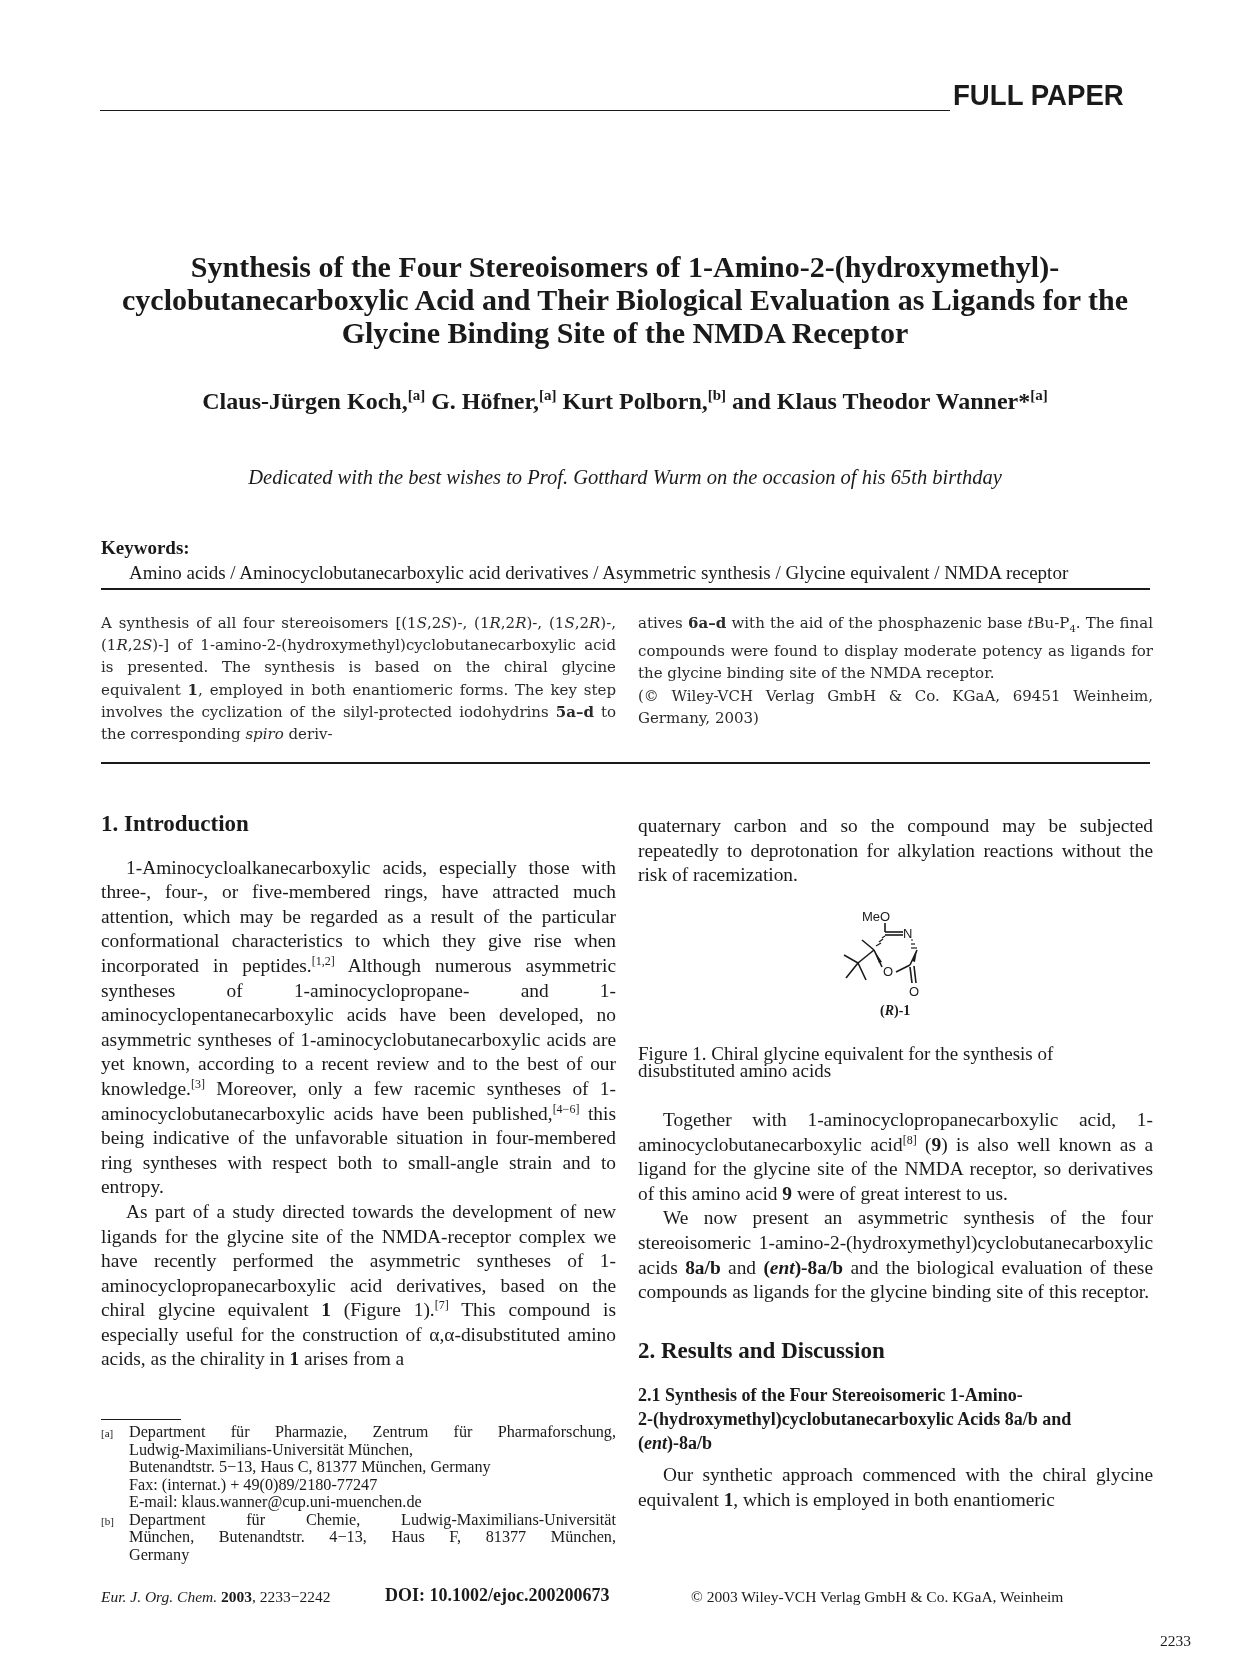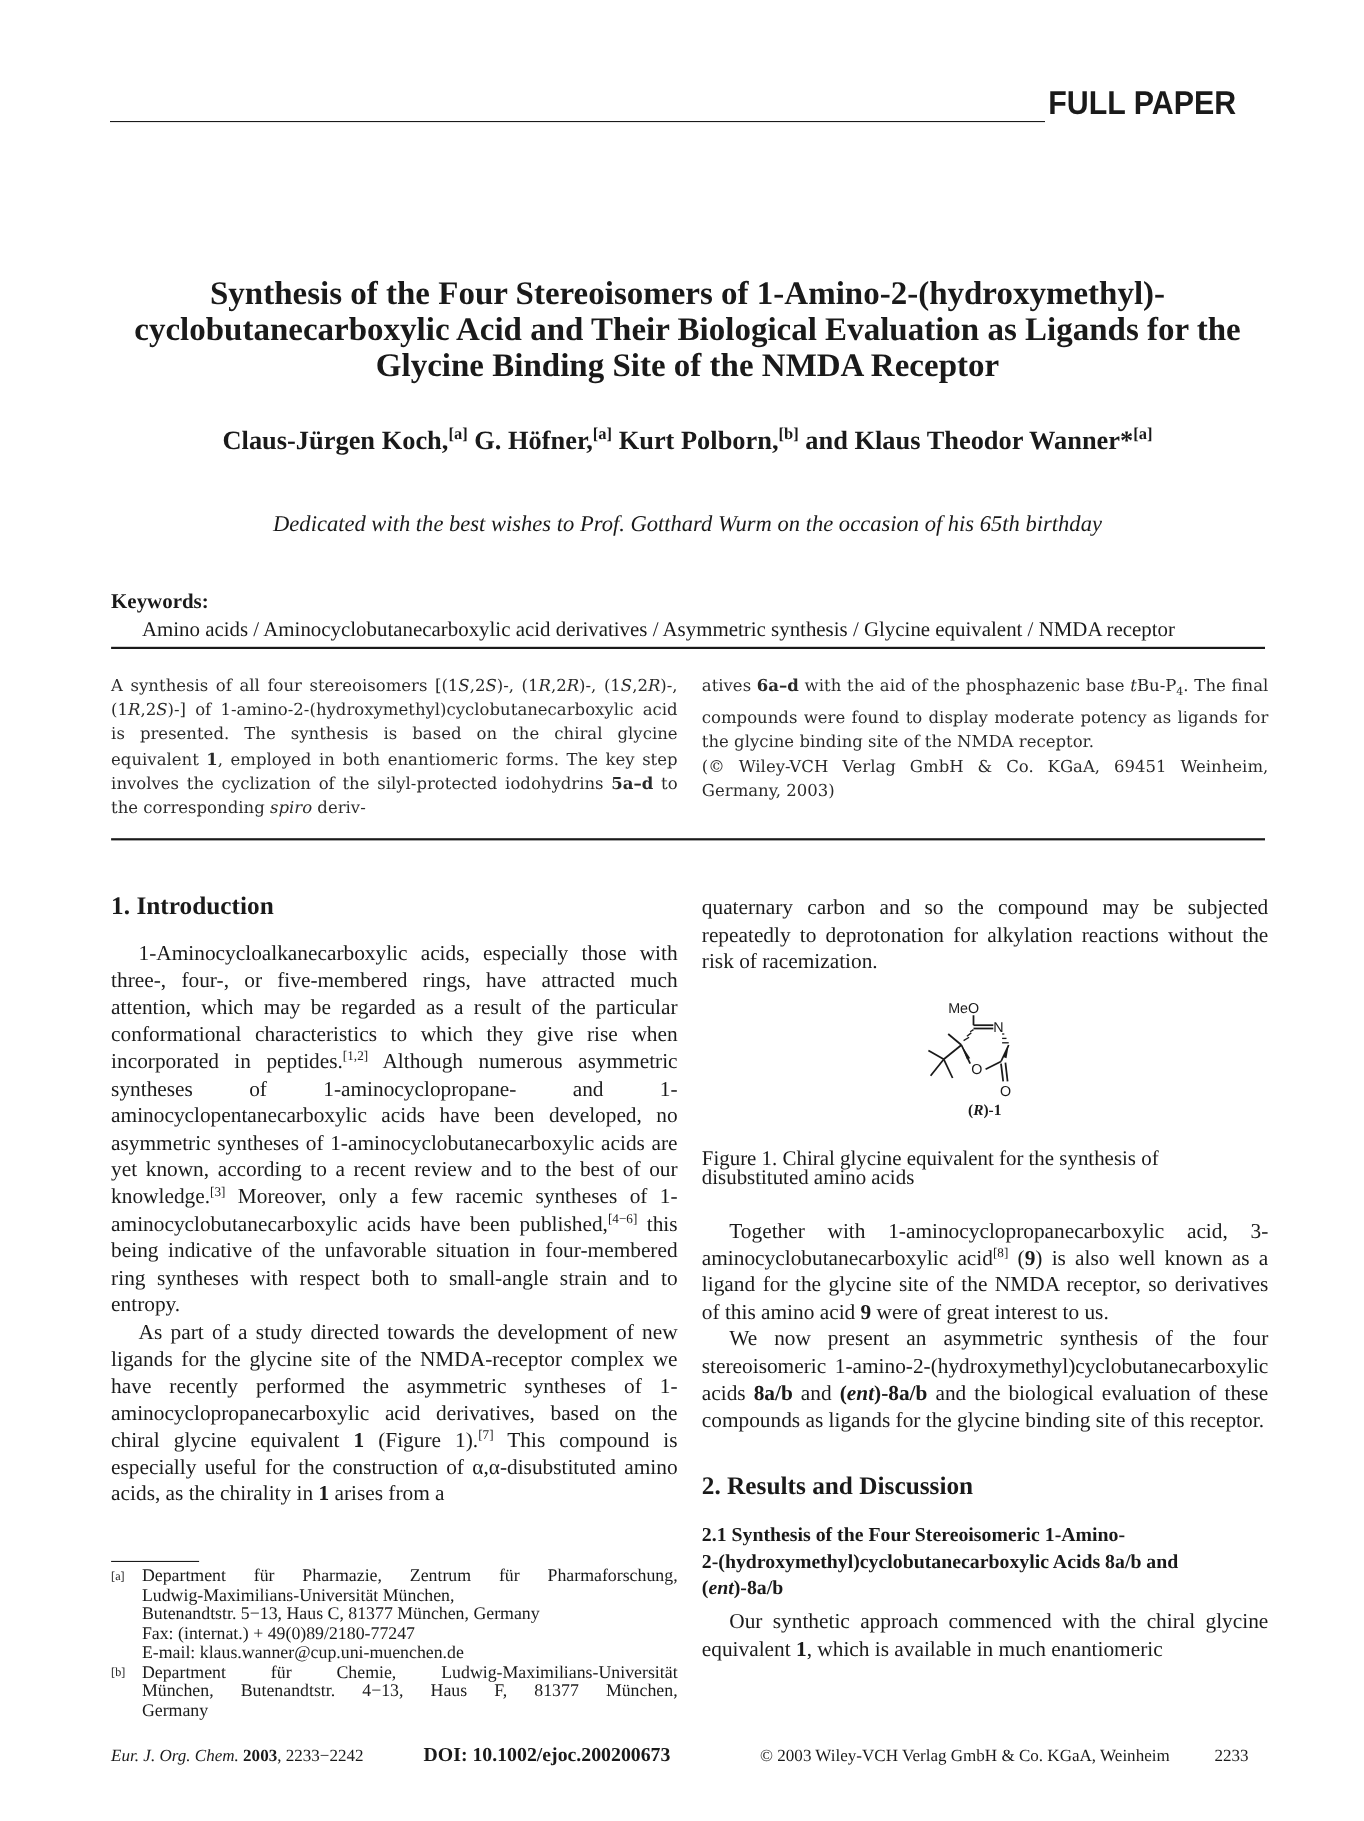--- a/index.html
+++ b/index.html
@@ -45,21 +45,21 @@
   
   .figure { left: 840px; top: 905px; width: 130px; height: 115px; }
   .figure-label { left: 880px; top: 1003px; font-weight: bold; font-size: 14px; }
   .fig-caption { left: 638px; top: 1046px; width: 512px; font-size: 19px; line-height: 16.5px; }
 
   
   .footer { top: 1588px; font-size: 15.5px; }
   .footer-journal { left: 101px; }
   .footer-doi { left: 385px; font-weight: bold; font-size: 18px; top: 1585px; }
   .footer-copy { left: 667px; margin-left: 24px; }
-  .footer-page { left: 1104px; }
+  .footer-page { left: 1160px; margin-top: 44px; }
 </style>
 </head>
 <body>
 
 <div class="abs header-rule"></div>
 <div class="abs header-label">FULL PAPER</div>
 
 <div class="abs title">
   <span>Synthesis of the Four Stereoisomers of 1-Amino-2-(hydroxymethyl)-</span><br>
   <span>cyclobutanecarboxylic Acid and Their Biological Evaluation as Ligands for the</span><br>
@@ -161,31 +161,31 @@
   <text x="22" y="16" font-family="Liberation Sans, sans-serif" font-size="13" fill="#1a1a1a">MeO</text>
   <text x="63" y="33" font-family="Liberation Sans, sans-serif" font-size="13" fill="#1a1a1a">N</text>
   <text x="43" y="71" font-family="Liberation Sans, sans-serif" font-size="13" fill="#1a1a1a">O</text>
   <text x="69" y="91" font-family="Liberation Sans, sans-serif" font-size="13" fill="#1a1a1a">O</text>
 </svg>
 <div class="abs figure-label"><span>(</span><i>R</i><span>)-1</span></div>
 
 <div class="abs fig-caption">Figure 1. Chiral glycine equivalent for the synthesis of disubstituted amino acids</div>
 
 <div class="abs col" style="left:638px; top:1108px;">
-  <p><span>Together with 1-aminocyclopropanecarboxylic acid, 3-aminocyclobutanecarboxylic acid</span><sup>[8]</sup><span> (</span><b>9</b><span>) is also well known as a ligand for the glycine site of the NMDA receptor, so derivatives of this amino acid </span><b>9</b><span> were of great interest to us.</span></p>
+  <p><span>Together with 1-aminocyclopropanecarboxylic acid, 1-aminocyclobutanecarboxylic acid</span><sup>[8]</sup><span> (</span><b>9</b><span>) is also well known as a ligand for the glycine site of the NMDA receptor, so derivatives of this amino acid </span><b>9</b><span> were of great interest to us.</span></p>
   <p><span>We now present an asymmetric synthesis of the four stereoisomeric 1-amino-2-(hydroxymethyl)cyclobutanecarboxylic acids </span><b>8a/b</b><span> and </span><b><span>(</span><i>ent</i><span>)-8a/b</span></b><span> and the biological evaluation of these compounds as ligands for the glycine binding site of this receptor.</span></p>
 
   <div style="height:34px;"></div>
   <div class="section-head">2. Results and Discussion</div>
   <div style="height:20px;"></div>
   <div class="subsection-head">
     <span>2.1 Synthesis of the Four Stereoisomeric 1-Amino-</span><br>
     <span>2-(hydroxymethyl)cyclobutanecarboxylic Acids 8a/b and</span><br>
     <span>(</span><i>ent</i><span>)-8a/b</span>
   </div>
   <div style="height:8px;"></div>
-  <p><span>Our synthetic approach commenced with the chiral glycine equivalent </span><b>1</b><span>, which is available in much enantiomeric</span></p>
+  <p><span>Our synthetic approach commenced with the chiral glycine equivalent </span><b>1</b><span>, which is employed in both enantiomeric</span></p>
 </div>
 
 <div class="abs footer footer-journal"><i>Eur. J. Org. Chem.</i> <b>2003</b><span>, 2233−2242</span></div>
 <div class="abs footer-doi">DOI: 10.1002/ejoc.200200673</div>
 <div class="abs footer footer-copy">© 2003 Wiley-VCH Verlag GmbH &amp; Co. KGaA, Weinheim</div>
 <div class="abs footer footer-page">2233</div>
 
 </body></html>

